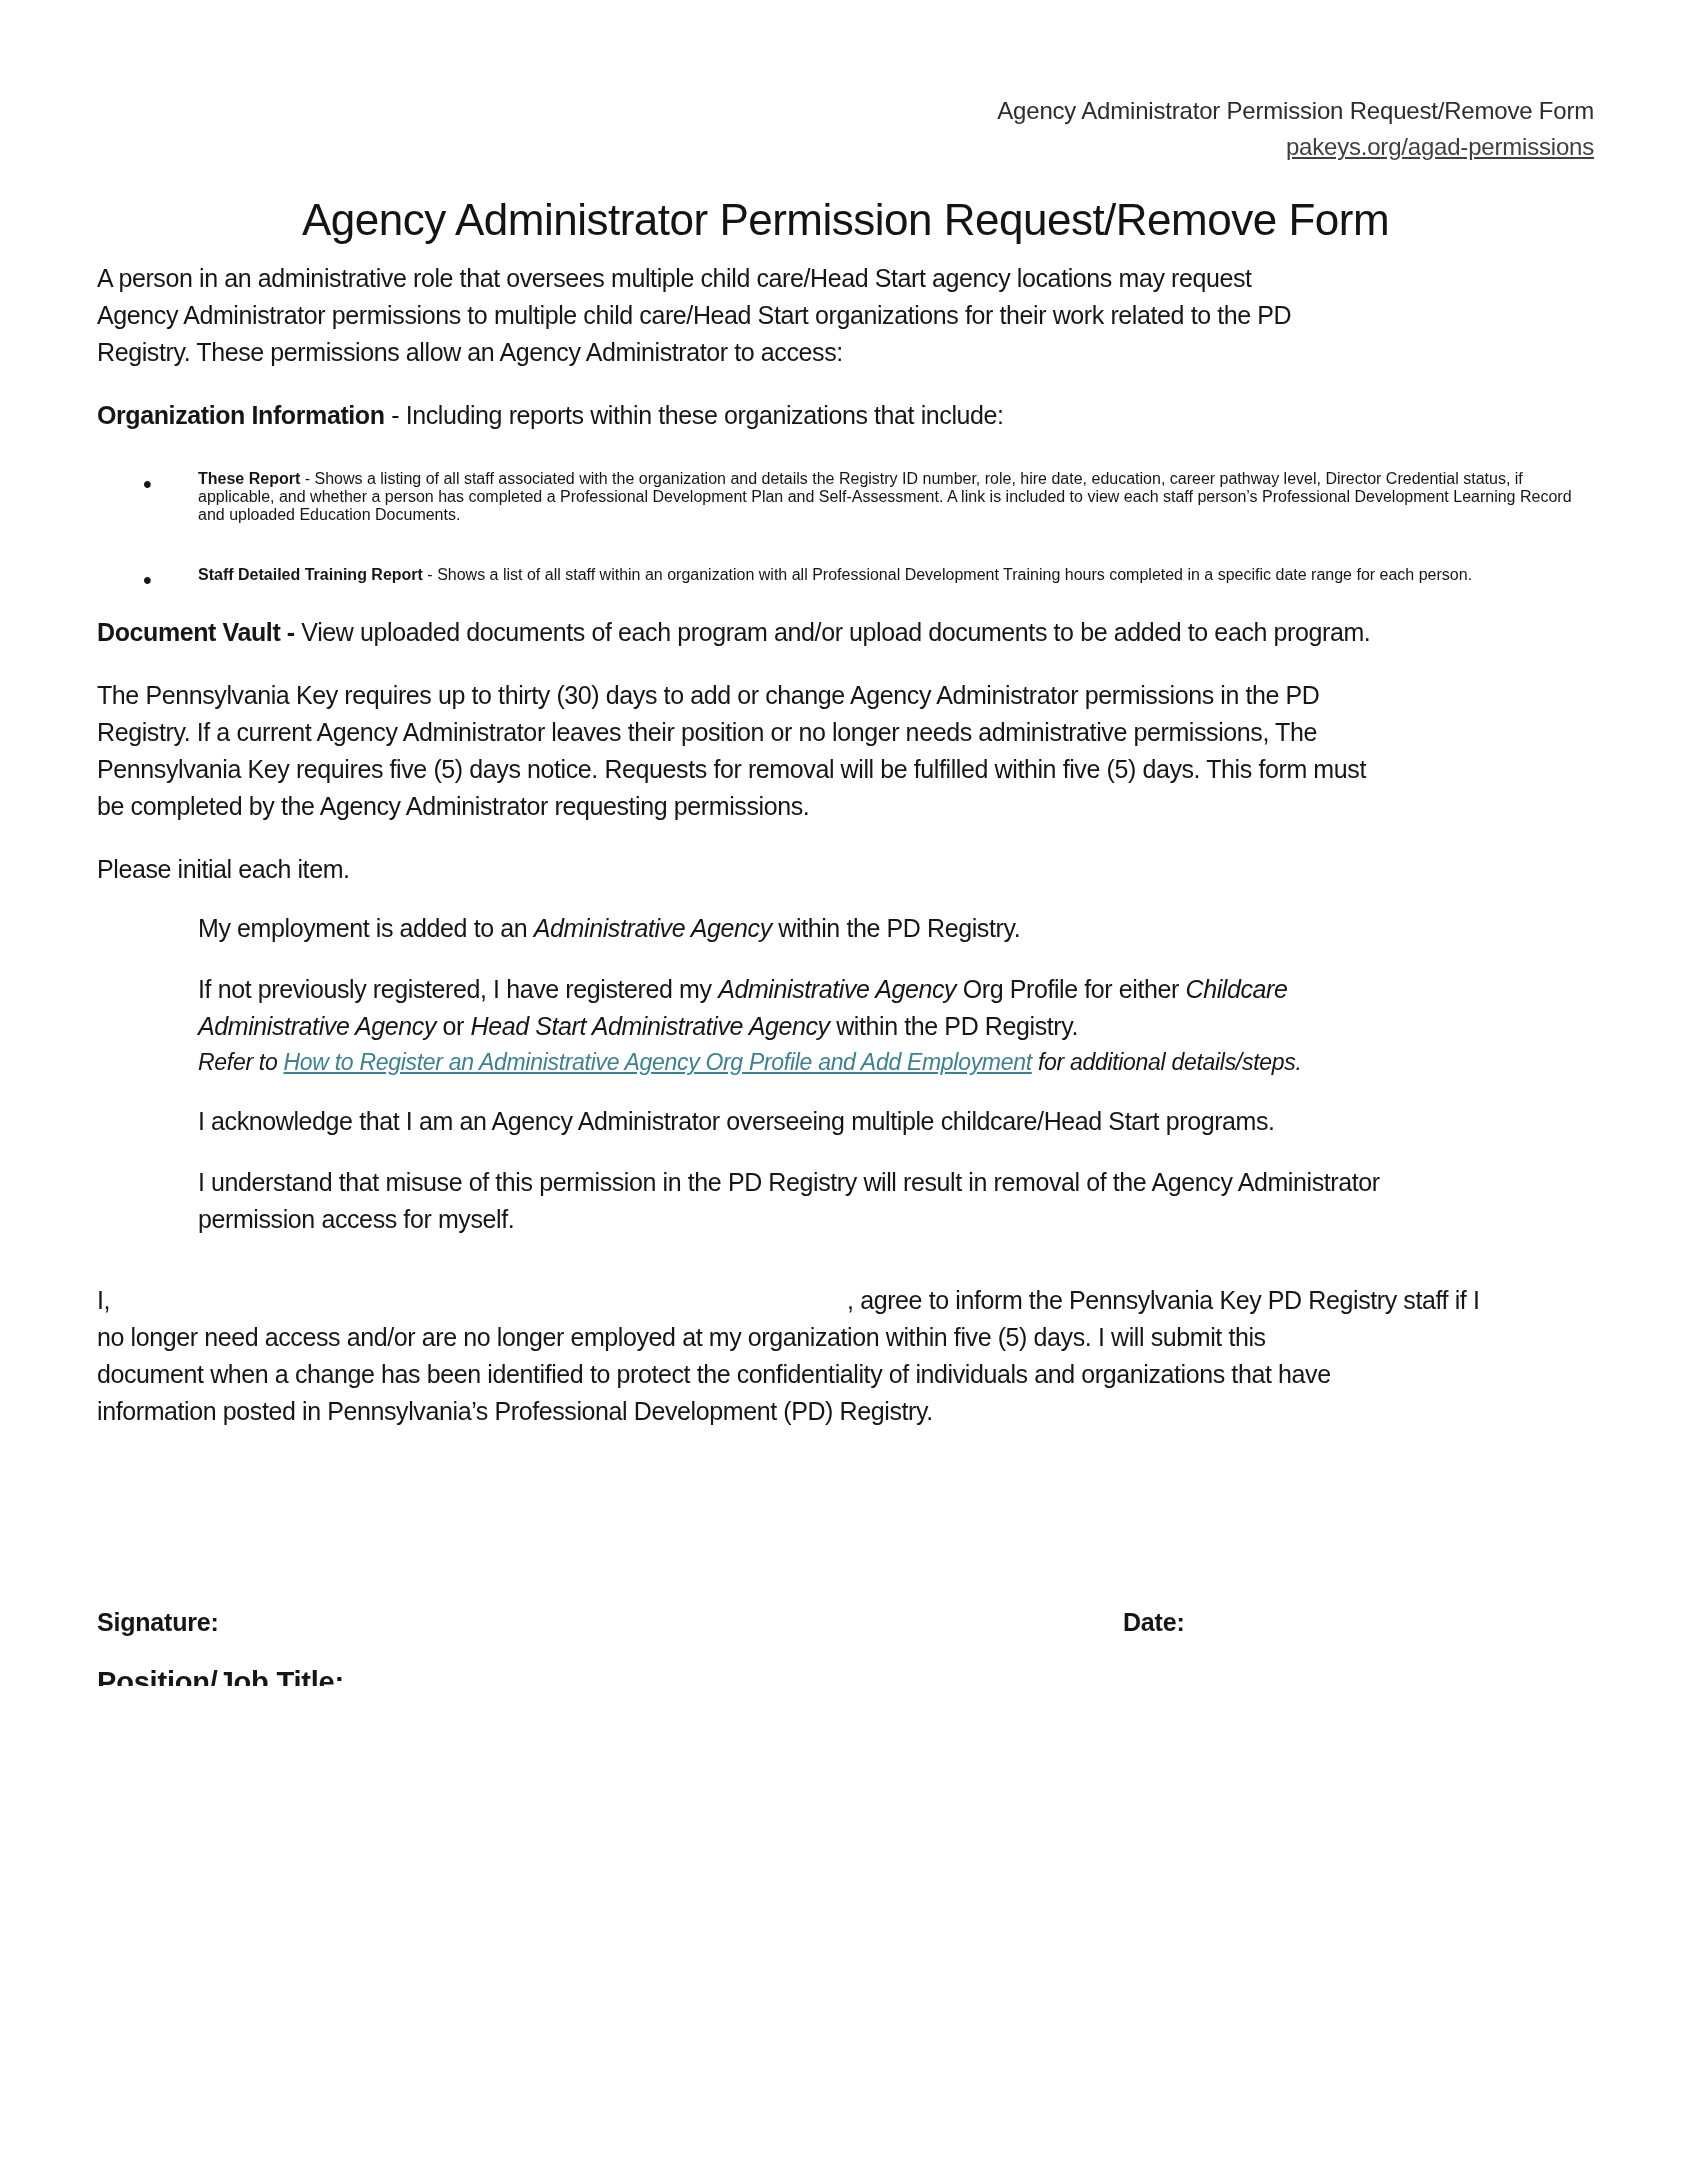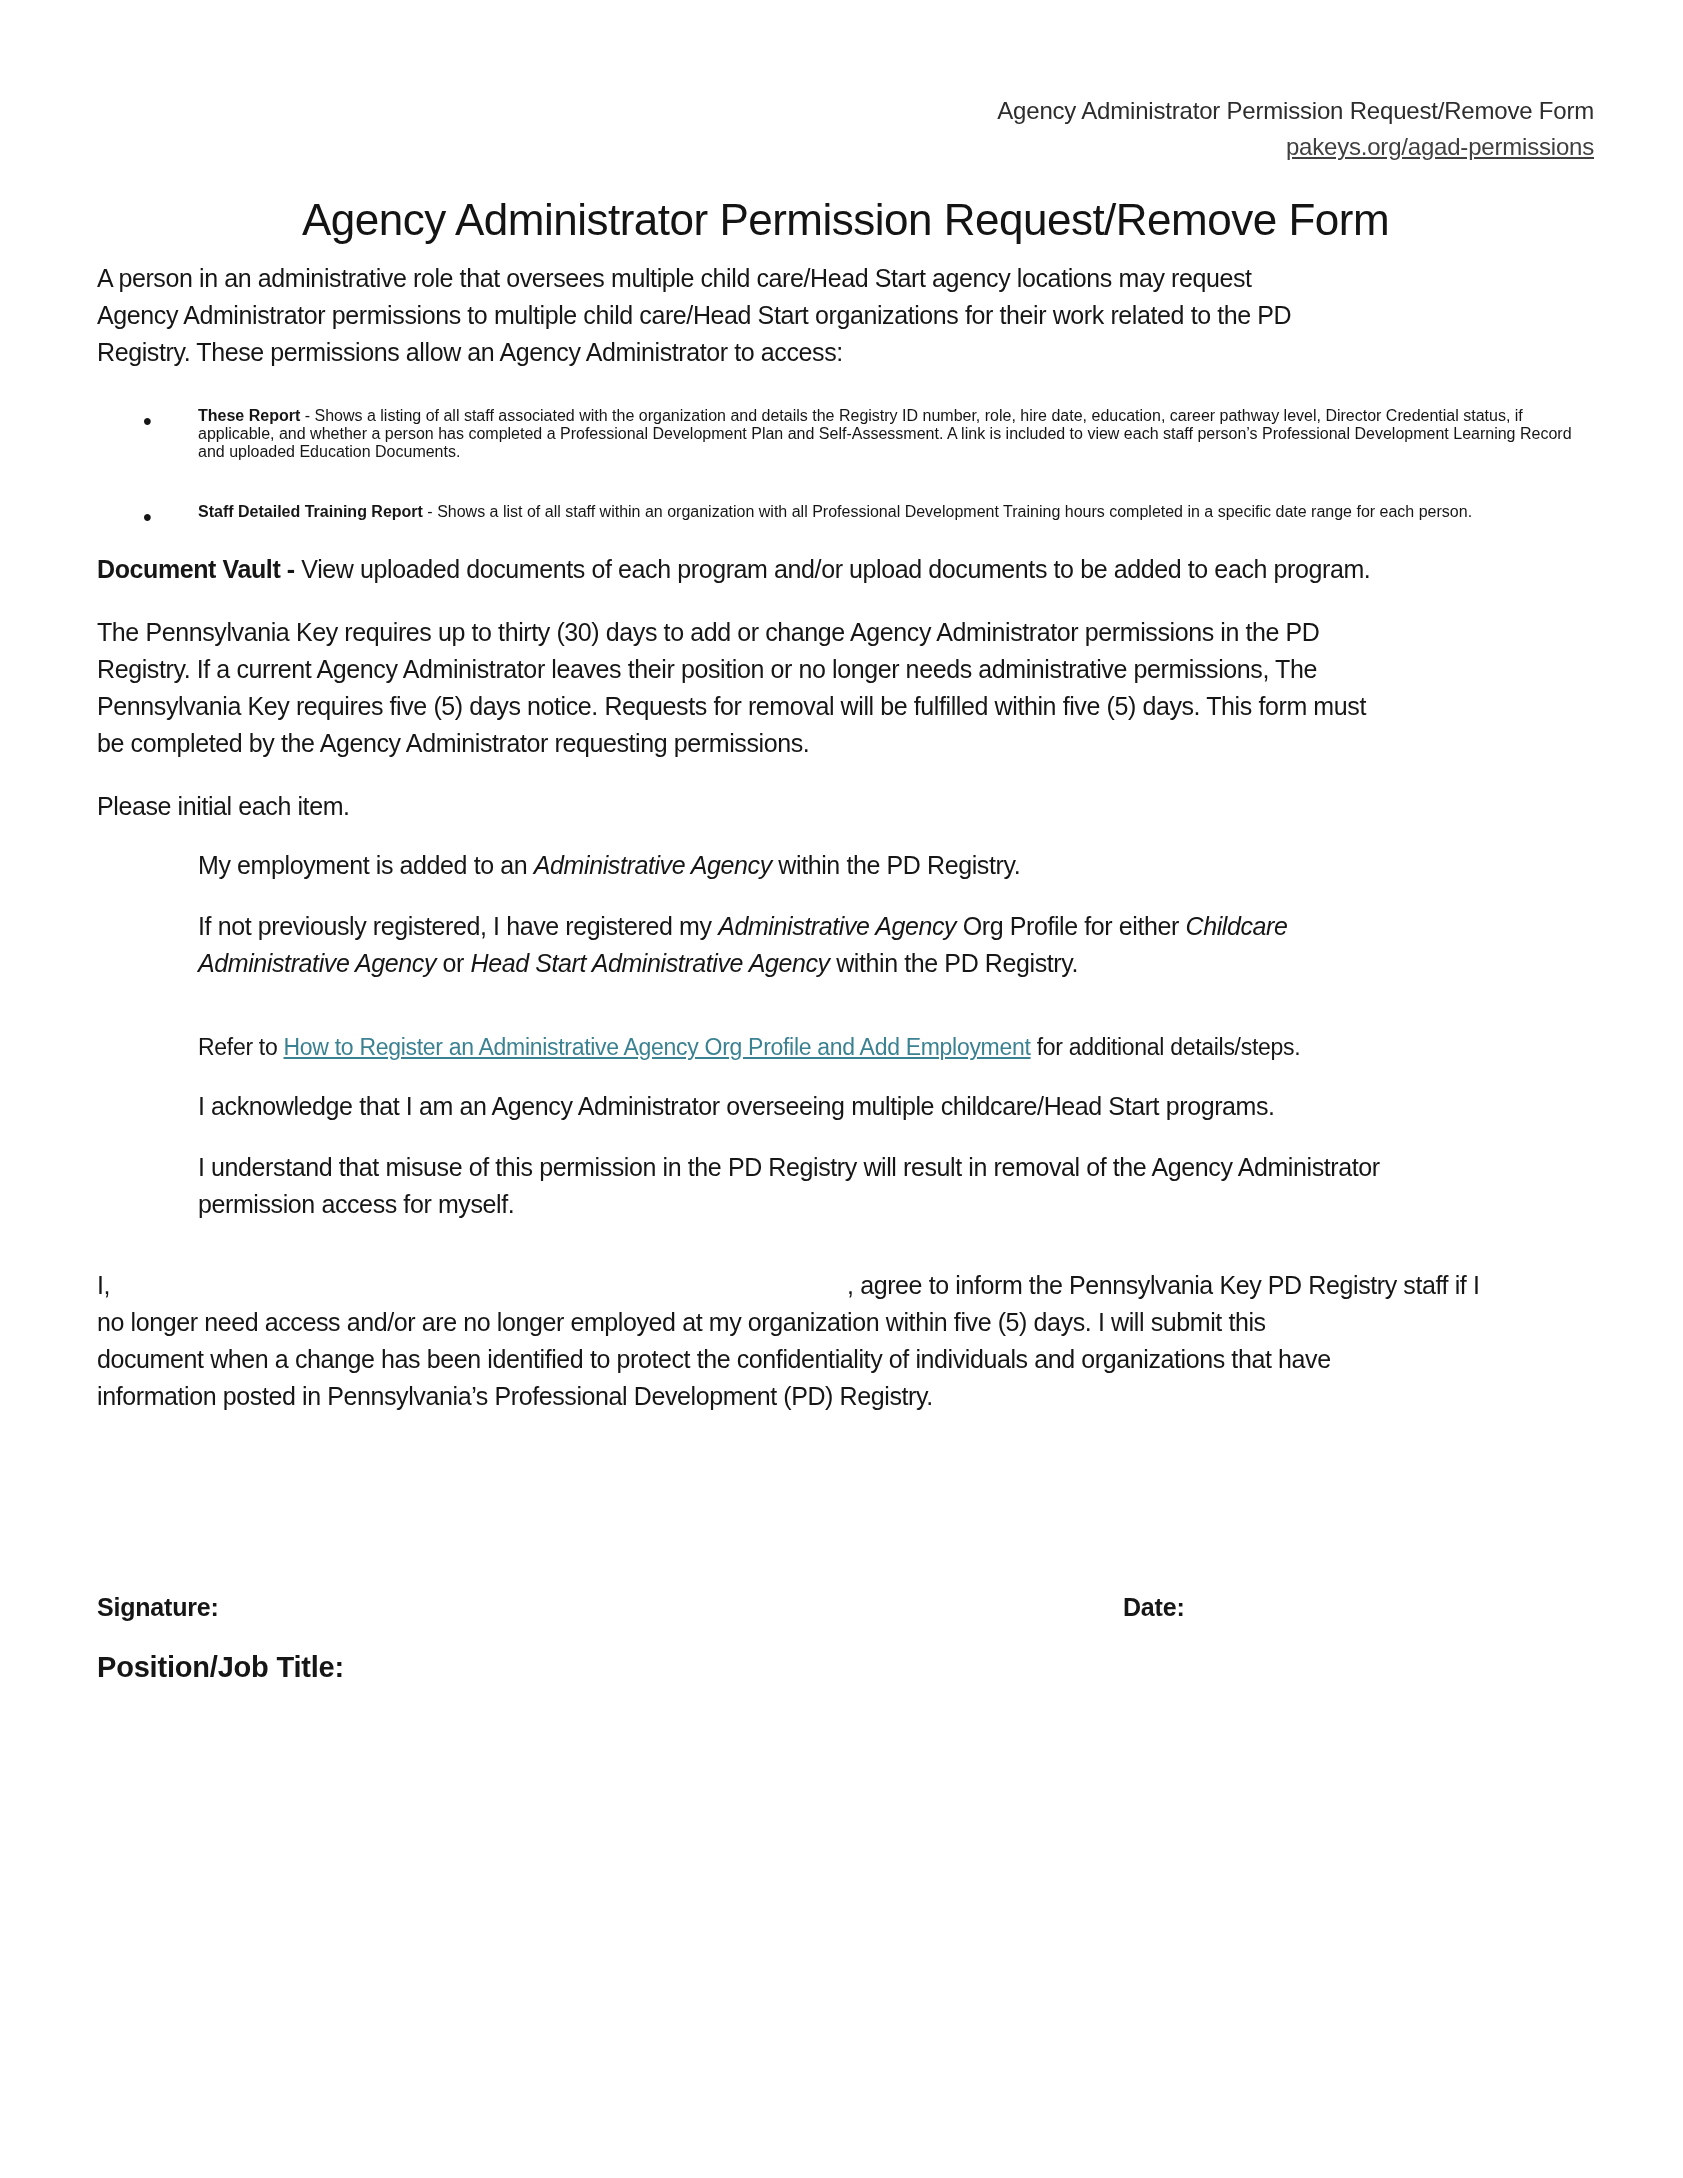--- a/index.html
+++ b/index.html
@@ -23,21 +23,21 @@
   .org{margin-top:26px;}
   .bullets{margin:36px 0 0;padding:0;list-style:none;}
   .bullets li{position:relative;padding-left:101px;}
   .bullets li::before{content:"\2022";position:absolute;left:46px;top:0;font-size:25px;}
   .bullets li + li{margin-top:42px;}
   .dv{margin-top:30px;}
   .turn{margin-top:26px;}
   .pi{margin-top:26px;}
   .item{margin-top:24px;padding-left:101px;}
   .item.first{margin-top:22px;}
-  .note{display:block;font-size:23px;line-height:34px;letter-spacing:-0.3px;margin-top:48px;}
+  .note{display:block;font-size:23px;line-height:34px;font-style:italic;letter-spacing:-0.3px;}
   .tlink{color:#3a8191;text-decoration:underline;cursor:pointer;}
   .agree{margin-top:44px;}
   .blank{display:inline-block;width:737px;height:1px;}
   .sig{position:relative;margin-top:174px;font-size:25px;line-height:37px;letter-spacing:-0.2px;}
   .lbl{font-weight:700;}
   .date-label{position:absolute;left:1026px;top:0;}
   .sigline{margin-top:23px;font-size:29px;line-height:37px;letter-spacing:-0.2px;}
   .logo{position:absolute;left:93px;top:1992px;}
   .fright{position:absolute;top:1996px;right:89px;text-align:right;font-size:22px;line-height:31px;color:#1c1c1c;letter-spacing:0;}
 </style>
@@ -47,20 +47,21 @@
 <div class="page">
 
   <div class="doc-header"><span>Agency Administrator Permission Request/Remove Form</span><br><span class="h-link">pakeys.org/agad-permissions</span></div>
 
   <h1 class="title">Agency Administrator Permission Request/Remove Form</h1>
 
   <p class="body intro">A person in an administrative role that oversees multiple child care/Head Start agency locations may request
 Agency Administrator permissions to multiple child care/Head Start organizations for their work related to the PD
 Registry. These permissions allow an Agency Administrator to access:</p>
 
+  <p class="body org"><span class="b">Organization Information</span><span> - Including reports within these organizations that include:</span></p>
 
   <ul class="bullets">
     <li><span class="b">These Report</span><span> - Shows a listing of all staff associated with the organization and details the Registry ID number,
 role, hire date, education, career pathway level, Director Credential status, if applicable, and whether a person
 has completed a Professional Development Plan and Self-Assessment. A link is included to view each staff
 person’s Professional Development Learning Record and uploaded Education Documents.</span></li>
     <li><span class="b">Staff Detailed Training Report</span><span> - Shows a list of all staff within an organization with all Professional Development
 Training hours completed in a specific date range for each person.</span></li>
   </ul>
 

